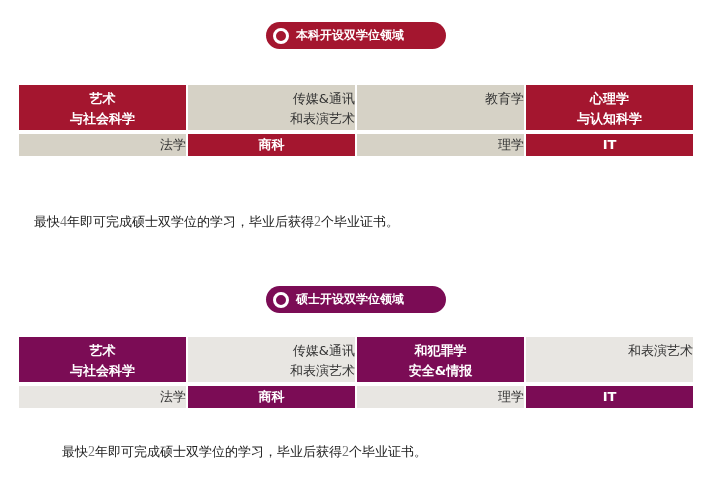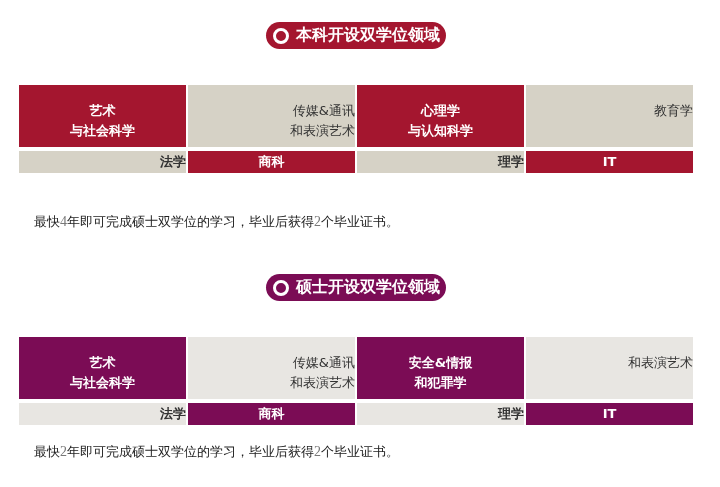--- a/index.html
+++ b/index.html
@@ -19,62 +19,61 @@
       left: 266px;
       width: 180px;
       height: 27px;
       border-radius: 14px;
       display: flex;
       align-items: center;
       box-sizing: border-box;
       padding-left: 7px;
       color: #ffffff;
       font-weight: bold;
-      font-size: 16px;
+      font-size: 12px;
       letter-spacing: 0px;
     }
     .pill .ring {
       width: 10px;
       height: 10px;
       border: 3px solid #ffffff;
       border-radius: 50%;
       margin-right: 7px;
       flex: 0 0 auto;
     }
     .pill.red { top: 22px; background: #a4162f; }
-    .pill.purple { top: 274px; background: #7b0c55; }
+    .pill.purple { top: 286px; background: #7b0c55; }
 
     .grid {
       position: absolute;
       left: 19px;
       width: 675px;
     }
     .grid .row {
       display: flex;
       gap: 2px;
     }
     .grid .cell {
       width: 167px;
       flex: 0 0 167px;
       text-align: center;
       font-size: 13px;
       box-sizing: border-box;
     }
     .grid .row.top .cell {
-      height: 62px;
-      padding-top: 16px;
+      height: 45px;
+      padding-top: 4px;
       line-height: 20px;
     }
     .grid .row.bottom {
       margin-top: 4px;
     }
     .grid .row.bottom .cell {
       height: 22px;
       line-height: 22px;
-      font-weight: bold;
     }
     .cell.accent { color: #ffffff; font-weight: bold; }
     .cell.plain { color: #333333; text-align: right; }
 
     #grid-bachelor { top: 85px; }
     #grid-bachelor .accent { background: #a4162f; }
     #grid-bachelor .plain { background: #d6d2c6; }
 
     #grid-master { top: 337px; }
     #grid-master .accent { background: #7b0c55; }
@@ -82,48 +81,48 @@
 
     .note {
       position: absolute;
       left: 34px;
       font-size: 13px;
       color: #222222;
       font-family: "DejaVu Sans", "Liberation Sans", sans-serif;
     }
     .note .num { color: #777777; font-family: "Liberation Serif", serif; font-size: 14px; }
     #note-bachelor { top: 213px; }
-    #note-master { top: 443px; }
+    #note-master { top: 443px; margin-left: 28px; }
     .line { display: block; }
   </style>
 </head>
 <body>
 
 <div class="pill red">
   <span class="ring"></span>
   <span>本科开设双学位领域</span>
 </div>
 
 <div class="grid" id="grid-bachelor">
   <div class="row top">
     <div class="cell accent">
       <span class="line">艺术</span>
       <span class="line">与社会科学</span>
     </div>
     <div class="cell plain">
       <span class="line">传媒&amp;通讯</span>
       <span class="line">和表演艺术</span>
     </div>
+    <div class="cell plain">
+      <span class="line">教育学</span>
+      <span class="line"></span>
+    </div>
     <div class="cell accent">
       <span class="line">心理学</span>
       <span class="line">与认知科学</span>
-    </div>
-    <div class="cell plain">
-      <span class="line">教育学</span>
-      <span class="line"></span>
     </div>
   </div>
   <div class="row bottom">
     <div class="cell plain">法学</div>
     <div class="cell accent">商科</div>
     <div class="cell plain">理学</div>
     <div class="cell accent">IT</div>
   </div>
 </div>
 
@@ -140,22 +139,22 @@
   <div class="row top">
     <div class="cell accent">
       <span class="line">艺术</span>
       <span class="line">与社会科学</span>
     </div>
     <div class="cell plain">
       <span class="line">传媒&amp;通讯</span>
       <span class="line">和表演艺术</span>
     </div>
     <div class="cell accent">
+      <span class="line">和犯罪学</span>
       <span class="line">安全&amp;情报</span>
-      <span class="line">和犯罪学</span>
     </div>
     <div class="cell plain">
       <span class="line">和表演艺术</span>
     </div>
   </div>
   <div class="row bottom">
     <div class="cell plain">法学</div>
     <div class="cell accent">商科</div>
     <div class="cell plain">理学</div>
     <div class="cell accent">IT</div>

